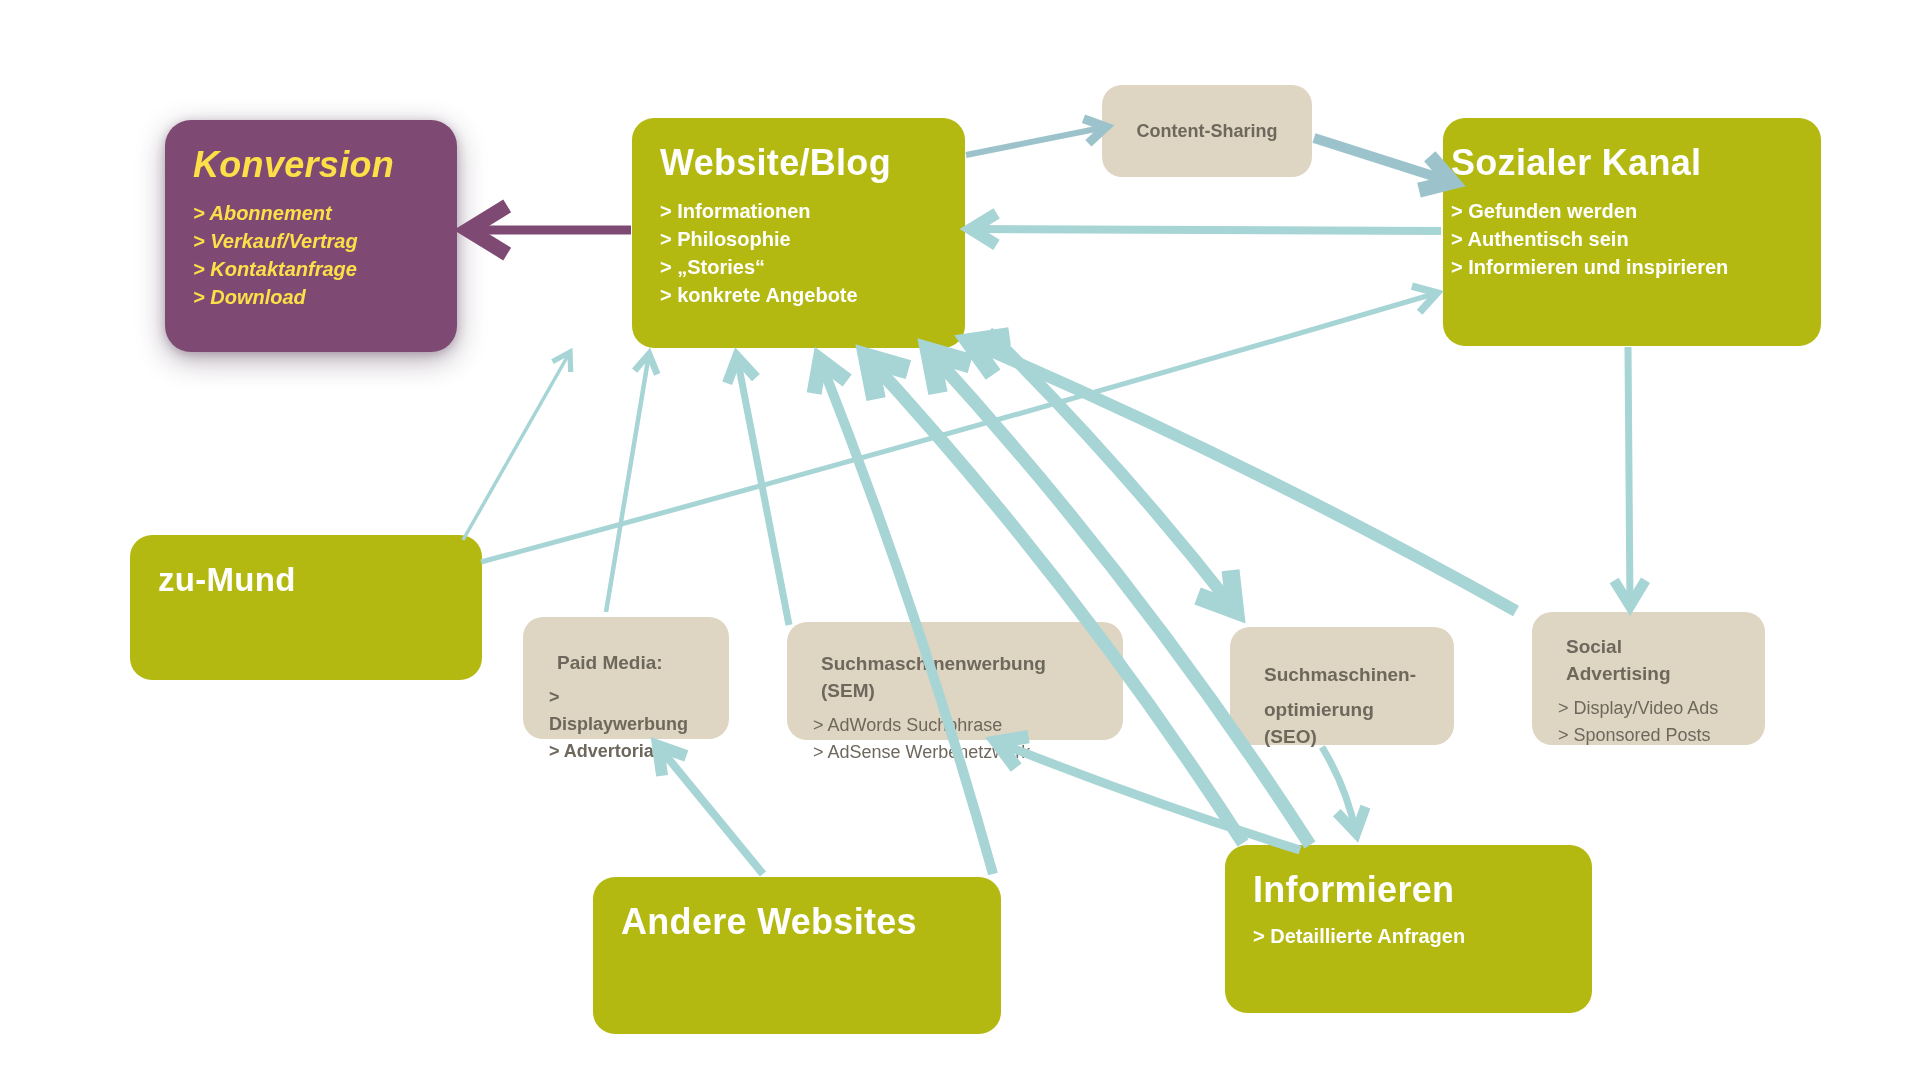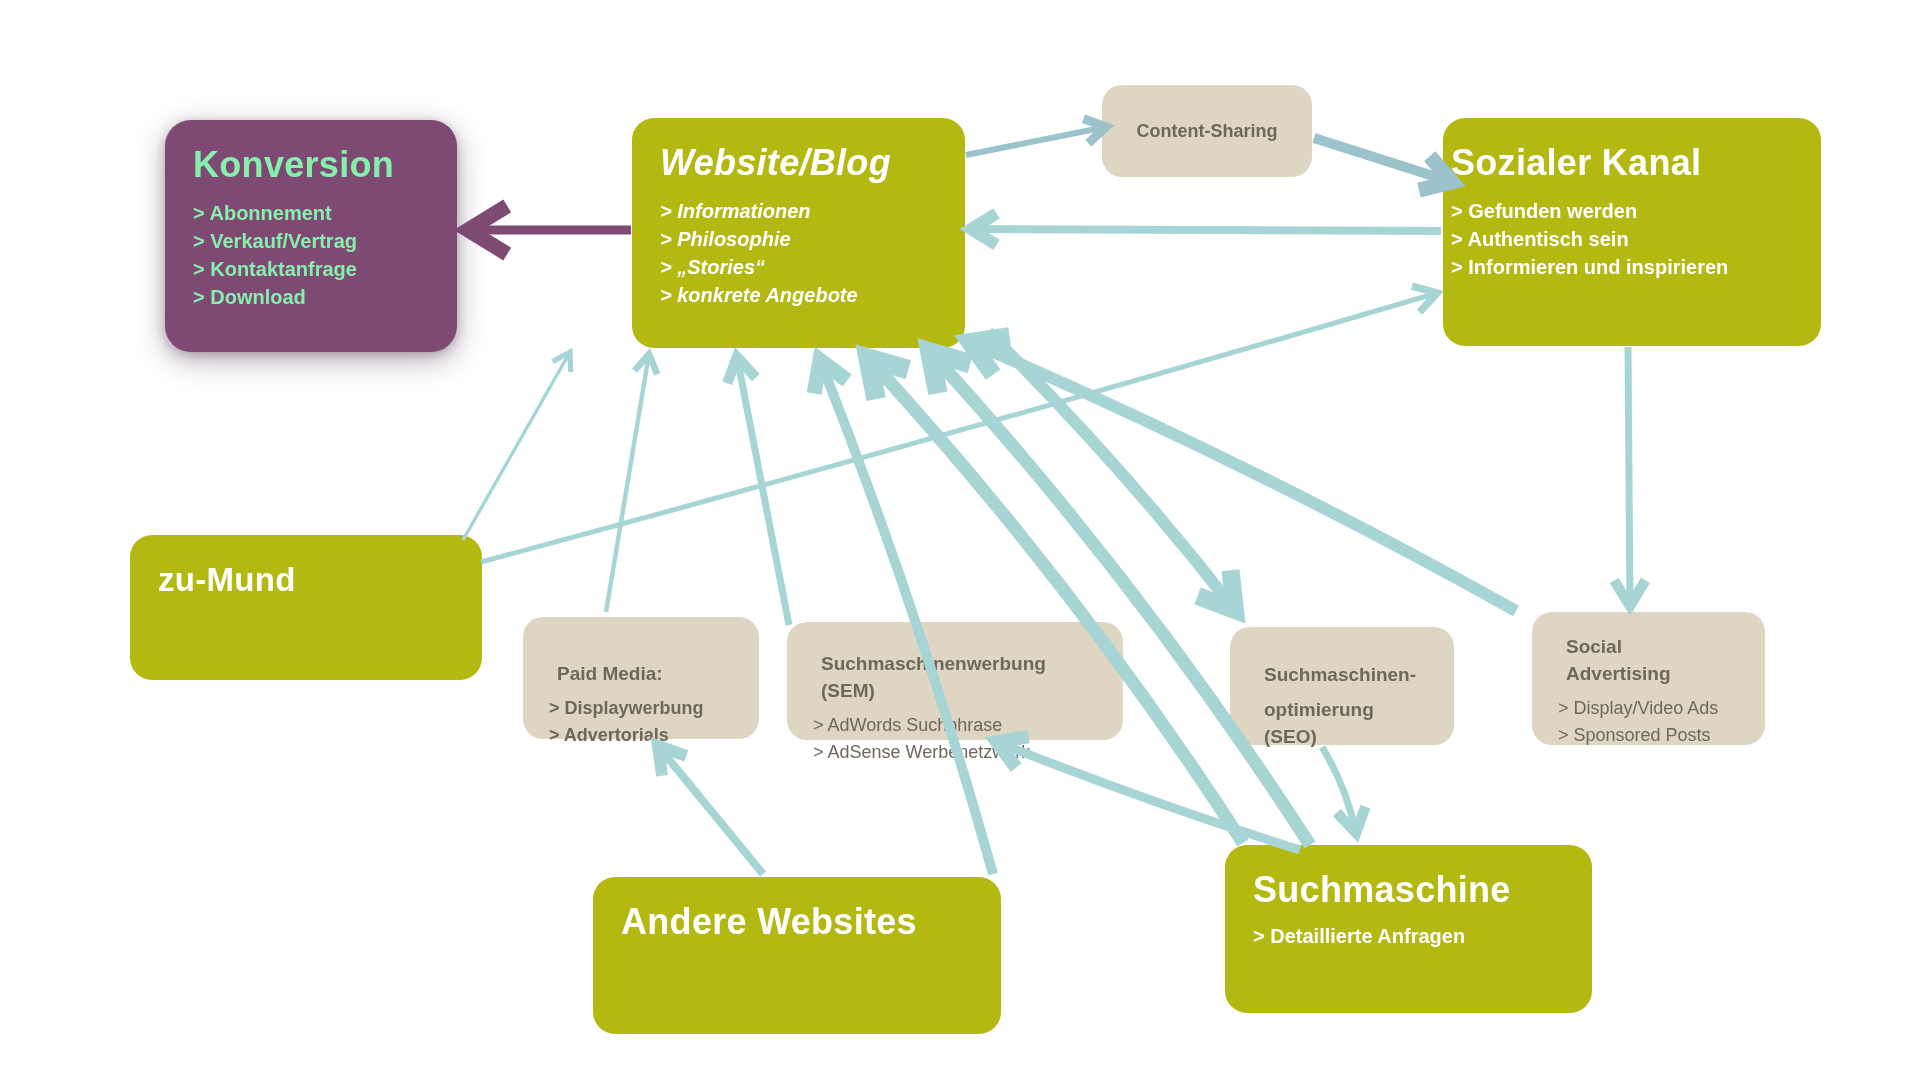--- a/index.html
+++ b/index.html
@@ -3,37 +3,37 @@
 <meta charset="utf-8">
 <style>
   html,body{margin:0;padding:0;background:#ffffff;}
   .canvas{
     position:relative;width:1920px;height:1080px;background:#ffffff;
     font-family:"Liberation Sans", sans-serif;overflow:hidden;
   }
   .arrow-layer{position:absolute;left:0;top:0;width:1920px;height:1080px;z-index:3;pointer-events:none;}
   .node{position:absolute;box-sizing:border-box;border-radius:22px;z-index:2;}
   .node.green{background:#b4b911;color:#ffffff;}
-  .node.purple{background:#7e4a74;color:#86efac;box-shadow:0 8px 28px rgba(70,45,70,.40),0 2px 10px rgba(70,45,70,.25);}
+  .node.purple{background:#7e4a74;color:#fde047;box-shadow:0 8px 28px rgba(70,45,70,.40),0 2px 10px rgba(70,45,70,.25);font-style:italic;}
   .node.beige{background:#ded6c3;color:#6e675c;border-radius:20px;}
   .t-title{font-size:36px;font-weight:bold;letter-spacing:.3px;line-height:1.08;margin:0 0 14px 0;}
   .t-title.small{font-size:33px;line-height:1.18;margin:0;}
   .t-item{font-size:20px;font-weight:bold;line-height:28px;margin:0;}
   .b-title{font-size:19px;font-weight:bold;line-height:27px;margin:8px;}
   .b-item{font-size:18px;font-weight:normal;line-height:27px;margin:0;}
   .b-item.bold{font-weight:bold;}
   .pad{padding:26px 28px;}
   
   .n-konversion{left:165px;top:120px;width:292px;height:232px;border-radius:26px;}
-  .n-website{left:632px;top:118px;width:333px;height:230px;font-style:italic;}
+  .n-website{left:632px;top:118px;width:333px;height:230px;}
   .n-content{left:1102px;top:85px;width:210px;height:92px;display:flex;align-items:center;justify-content:center;}
   .n-content .b-title{font-size:18px;}
   .n-sozialer{left:1443px;top:118px;width:378px;height:228px;padding-left:8px;}
   .n-print{left:130px;top:535px;width:352px;height:145px;}
-  .n-paid{left:523px;top:617px;width:236px;height:122px;padding:35px 26px;}
+  .n-paid{left:523px;top:617px;width:206px;height:122px;padding:24px 26px;}
   .n-sem{left:787px;top:622px;width:336px;height:118px;padding:20px 26px;}
   .n-seo{left:1230px;top:627px;width:224px;height:118px;padding:26px 26px;}
   .n-social{left:1532px;top:612px;width:233px;height:133px;padding:13px 26px;}
   .n-andere{left:593px;top:877px;width:408px;height:157px;}
   .n-suchmaschine{left:1225px;top:845px;width:367px;height:168px;}
   .n-andere .t-title,.n-suchmaschine .t-title{margin-bottom:12px;}
 </style>
 </head>
 <body>
 
@@ -162,17 +162,17 @@
     <div class="b-title">Social Advertising</div>
     <div class="b-item">&gt; Display/Video Ads</div>
     <div class="b-item">&gt; Sponsored Posts</div>
   </div>
 
   <div class="node green n-andere pad">
     <div class="t-title">Andere Websites</div>
   </div>
 
   <div class="node green n-suchmaschine pad">
-    <div class="t-title">Suchmaschine</div>
+    <div class="t-title">Informieren</div>
     <div class="t-item">&gt; Detaillierte Anfragen</div>
   </div>
 
 </div>
 
 </body></html>

